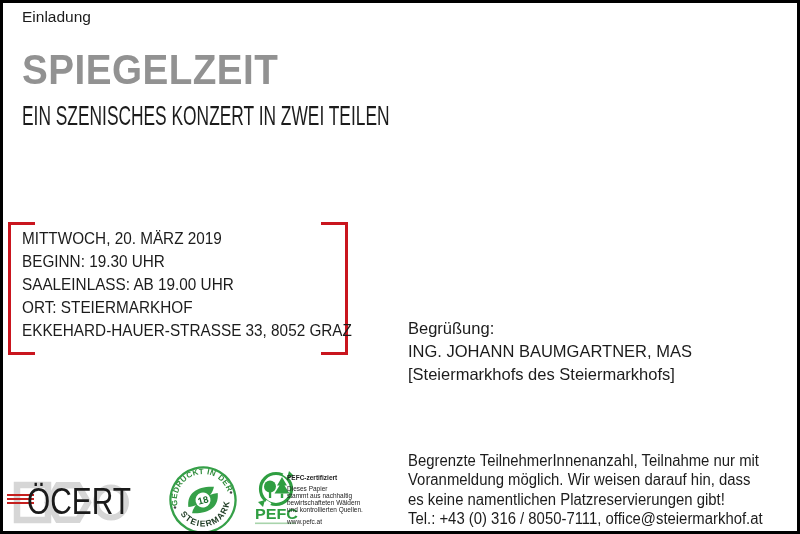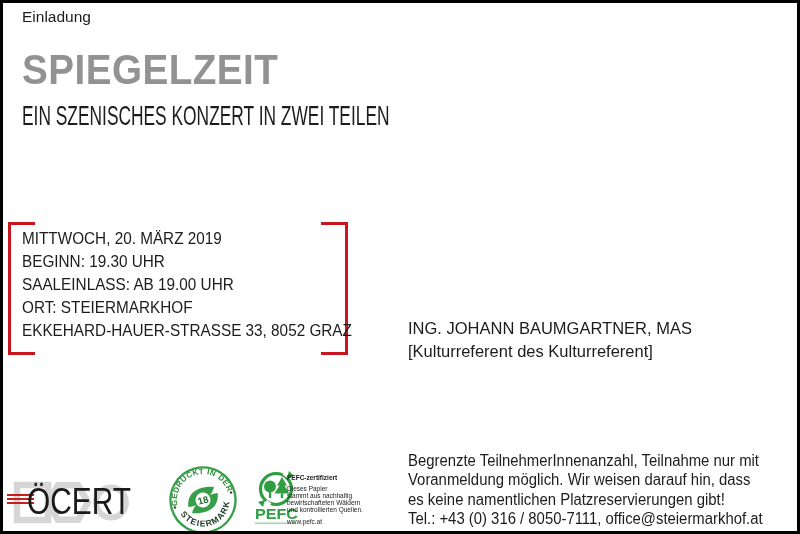--- a/index.html
+++ b/index.html
@@ -52,22 +52,23 @@
 
   <div class="abs event">
     <div>MITTWOCH, 20. MÄRZ 2019</div>
     <div>BEGINN: 19.30 UHR</div>
     <div>SAALEINLASS: AB 19.00 UHR</div>
     <div>ORT: STEIERMARKHOF</div>
     <div>EKKEHARD-HAUER-STRASSE 33, 8052 GRAZ</div>
   </div>
 
   <div class="abs greeting">
+    <div>Begrüßung:</div>
     <div class="name">ING. JOHANN BAUMGARTNER, MAS</div>
-    <div>[Kulturreferent des Kulturreferent]</div>
+    <div>[Steiermarkhofs des Steiermarkhofs]</div>
   </div>
 
   <div class="abs registration">
     <div>Begrenzte TeilnehmerInnenanzahl, Teilnahme nur mit</div>
     <div>Voranmeldung möglich. Wir weisen darauf hin, dass</div>
     <div>es keine namentlichen Platzreservierungen gibt!</div>
     <div>Tel.: +43 (0) 316 / 8050-7111, office@steiermarkhof.at</div>
   </div>
 
   <svg class="abs" style="left:2px; top:469px;" width="140" height="60" viewBox="0 0 140 60">

